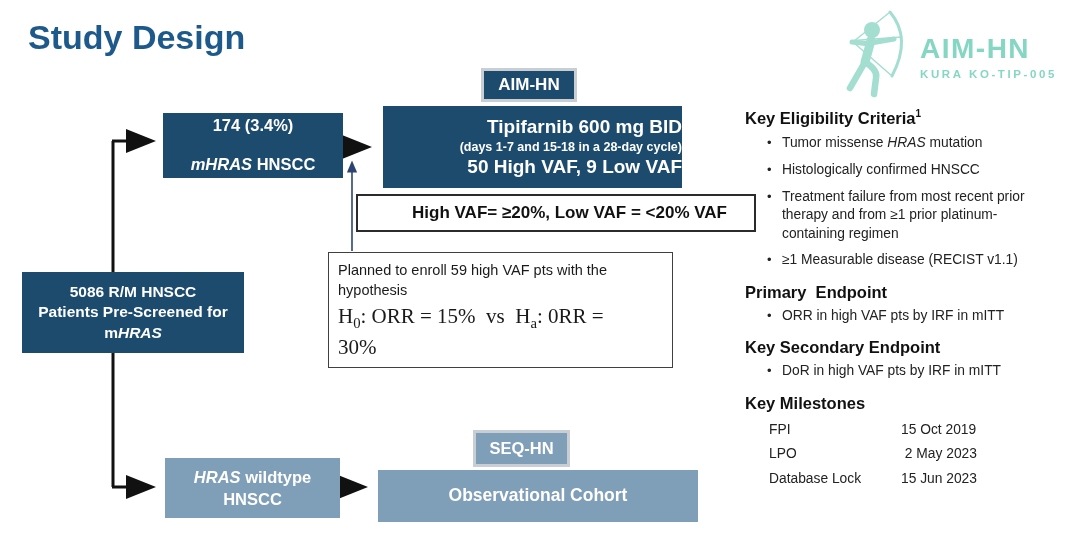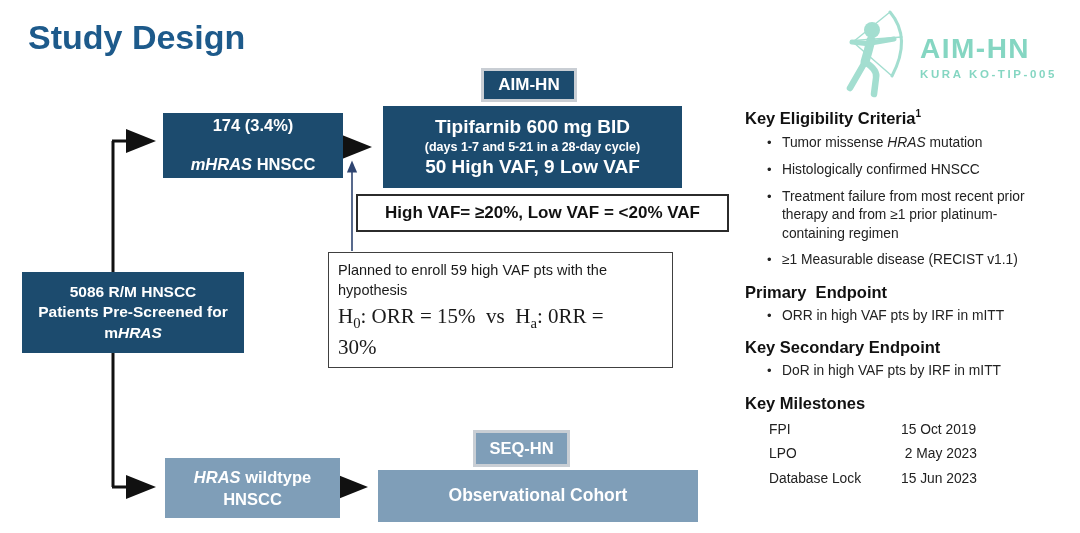--- a/index.html
+++ b/index.html
@@ -21,21 +21,21 @@
   .navybox{position:absolute;background:#1c4b6e;color:#ffffff;font-weight:bold;text-align:center;
     display:flex;flex-direction:column;justify-content:center;line-height:1.32;}
   .steelbox{position:absolute;background:#7f9eb8;color:#ffffff;font-weight:bold;text-align:center;
     display:flex;flex-direction:column;justify-content:center;line-height:1.35;}
   .tag{position:absolute;color:#ffffff;font-weight:bold;text-align:center;
     border:3px solid #c9ced4;display:flex;align-items:center;justify-content:center;}
   .tag-navy{background:#1c4b6e;}
   .tag-steel{background:#7f9eb8;}
   .whitebox{position:absolute;background:#ffffff;color:#111111;}
   .vaf-note{border:2px solid #2b2b2b;font-weight:bold;font-size:17px;text-align:right;
-    display:flex;align-items:center;justify-content:center;}
+    display:flex;align-items:center;justify-content:center;padding-left:27px;}
   .hyp-box{border:1.5px solid #404040;font-size:14.5px;color:#1a1a1a;padding:7px 26px 5px 9px;line-height:1.38;}
   .hyp-math{font-family:"Liberation Serif","DejaVu Serif",serif;font-size:21px;white-space:pre-wrap;margin-top:2px;}
   .hyp-math sub{font-size:70%;}
   .keep-space{white-space:pre-wrap;}
   i{font-style:italic;}
   
   .panel{position:absolute;left:745px;top:108px;width:332px;color:#222222;}
   .panel-h{font-size:16.5px;font-weight:bold;color:#111111;line-height:1.2;}
   .panel-h sup{font-size:10px;}
   .bullets{margin:6px 0 0 0;}
@@ -101,23 +101,23 @@
     <path d="M352,251 V163" stroke="#2e4470" stroke-width="1.6" fill="none" marker-end="url(#ahn)"></path>
   </svg>
 
   <div class="navybox" style="left:163px;top:113px;width:180px;height:65px;font-size:16.5px;z-index:1;gap:17px;">
     <div>174 (3.4%)</div>
     <div><i>mHRAS</i><span> HNSCC</span></div>
   </div>
 
   <div class="tag tag-navy" style="left:481px;top:68px;width:90px;height:28px;font-size:17px;z-index:1;">AIM-HN</div>
 
-  <div class="navybox" style="left:383px;top:106px;width:299px;height:82px;z-index:1;line-height:1.2;">
+  <div class="navybox" style="left:383px;top:106px;width:299px;height:82px;z-index:1;line-height:1.2;text-align:right;">
     <div style="font-size:19px;">Tipifarnib 600 mg BID</div>
-    <div style="font-size:12.5px;margin:1px 0;">(days 1-7 and 5-21 in a 28-day cycle)</div>
+    <div style="font-size:12.5px;margin:1px 0;">(days 1-7 and 15-18 in a 28-day cycle)</div>
     <div style="font-size:19px;">50 High VAF, 9 Low VAF</div>
   </div>
 
   <div class="whitebox vaf-note" style="left:356px;top:194px;width:369px;height:34px;z-index:1;">High VAF= ≥20%, Low VAF = &lt;20% VAF</div>
 
   <div class="whitebox hyp-box" style="left:328px;top:252px;width:308px;z-index:1;">
     <div>Planned to enroll 59 high VAF pts with the hypothesis</div>
     <div class="hyp-math"><span>H</span><sub>0</sub><span class="keep-space">: ORR = 15%  vs  </span><span>H</span><sub>a</sub><span>: 0RR = 30%</span></div>
   </div>
 

